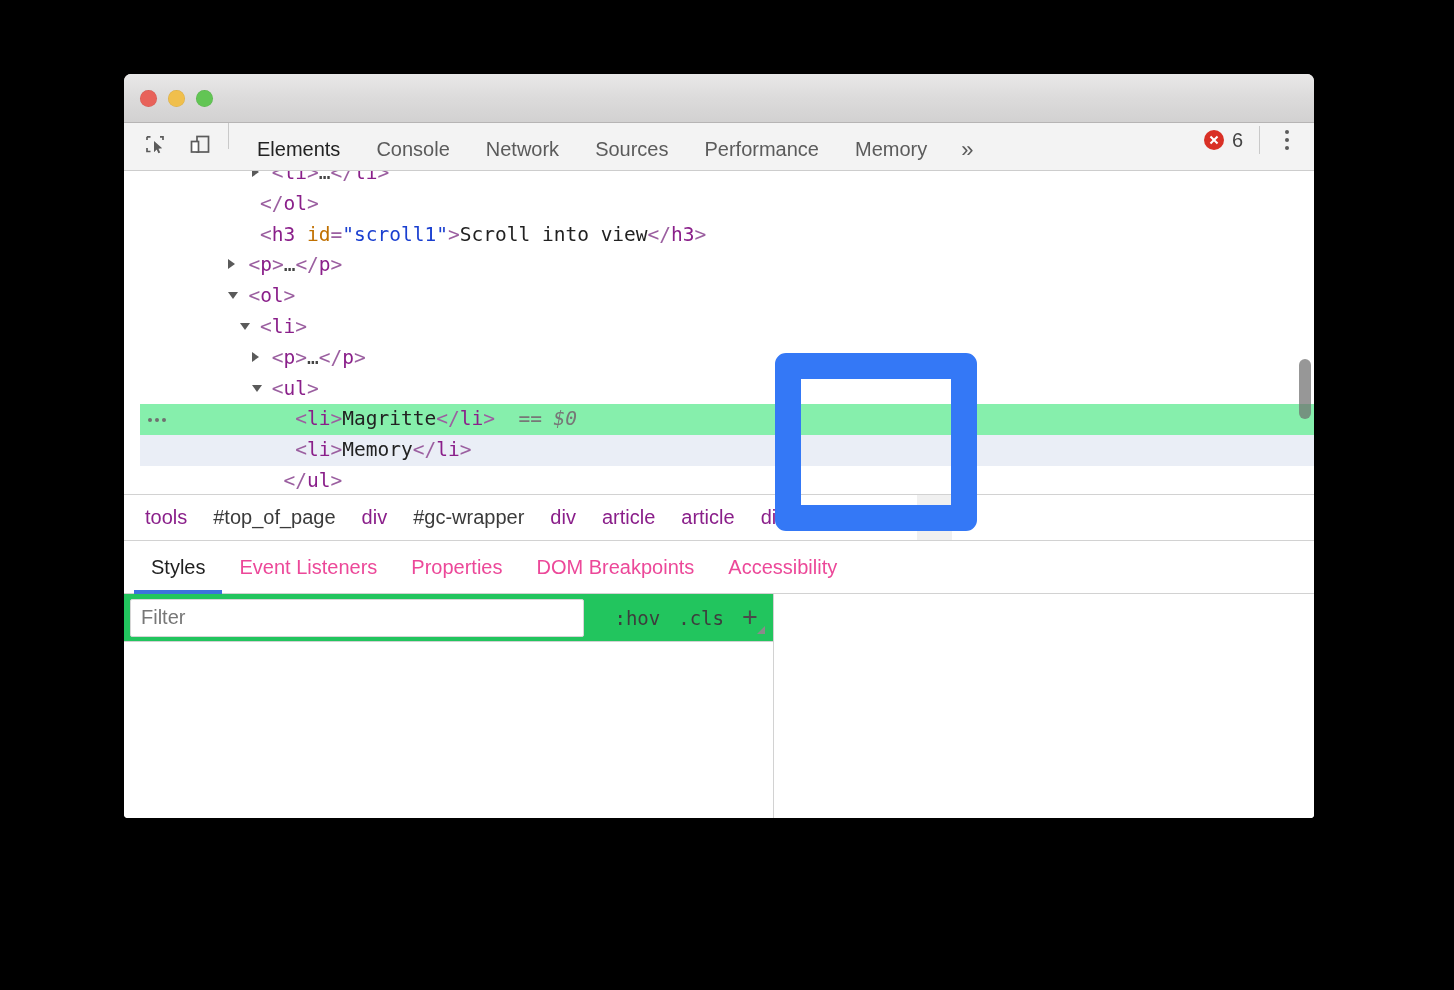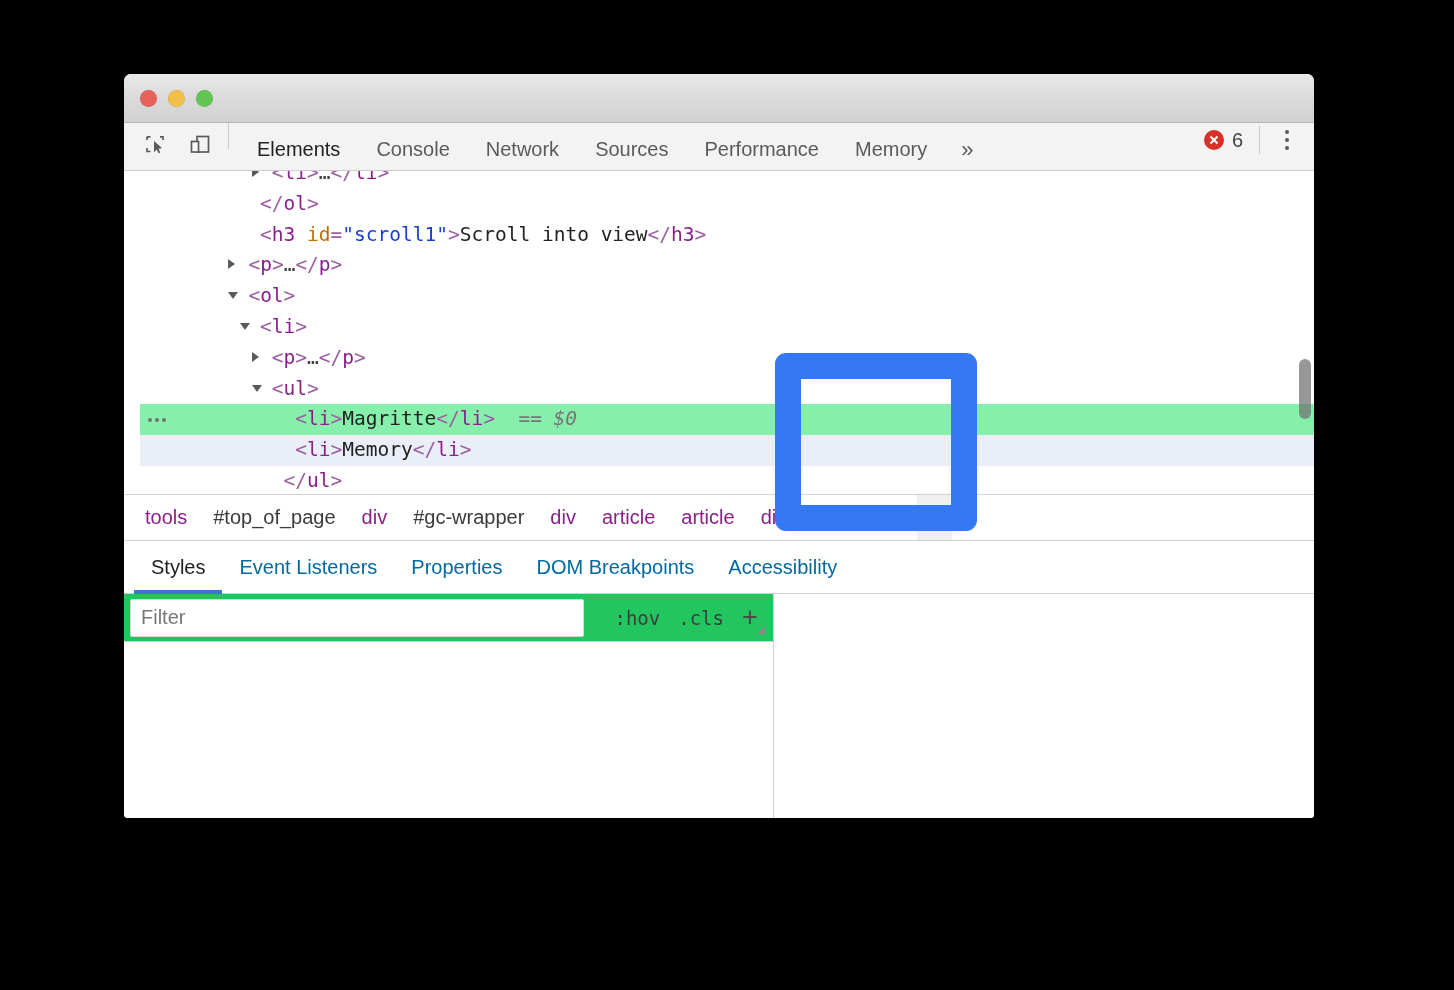--- a/index.html
+++ b/index.html
@@ -271,21 +271,21 @@
     align-items: stretch;
     padding-left: 10px;
     box-sizing: border-box;
   }
   .stab {
     position: relative;
     display: flex;
     align-items: center;
     padding: 0 17px;
     font-size: 20px;
-    color: #0369a1;
+    color: #ec4899;
     cursor: default;
     white-space: nowrap;
   }
   .stab.active { color: #1f1f1f; }
   .stab.active::after {
     content: "";
     position: absolute;
     left: 0; right: 0; bottom: -1px;
     height: 4px;
     background: #3c73dd;

